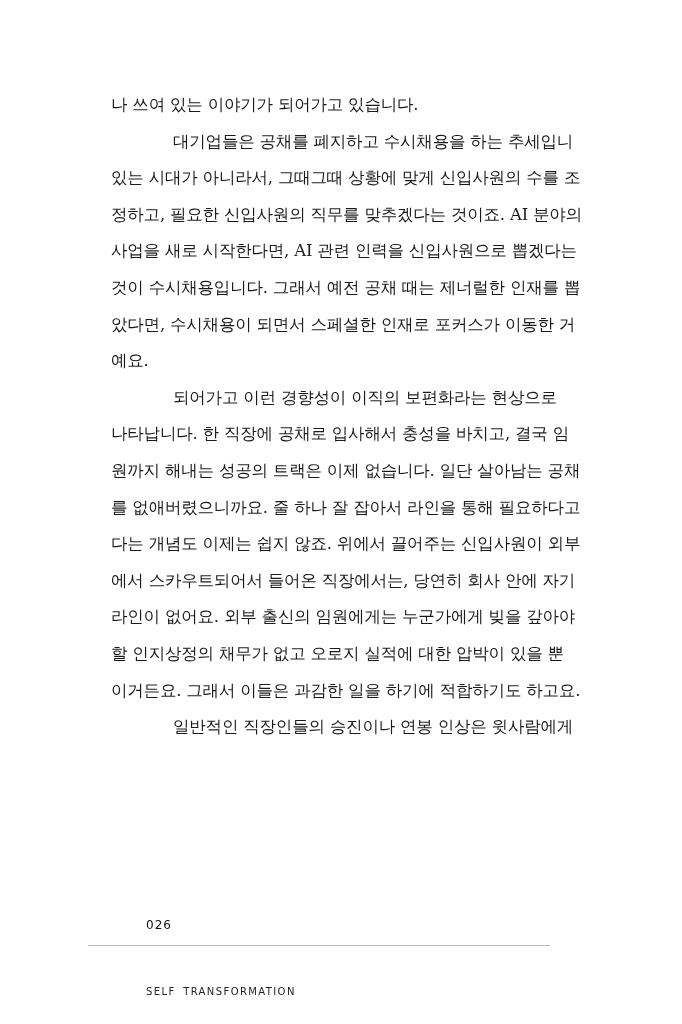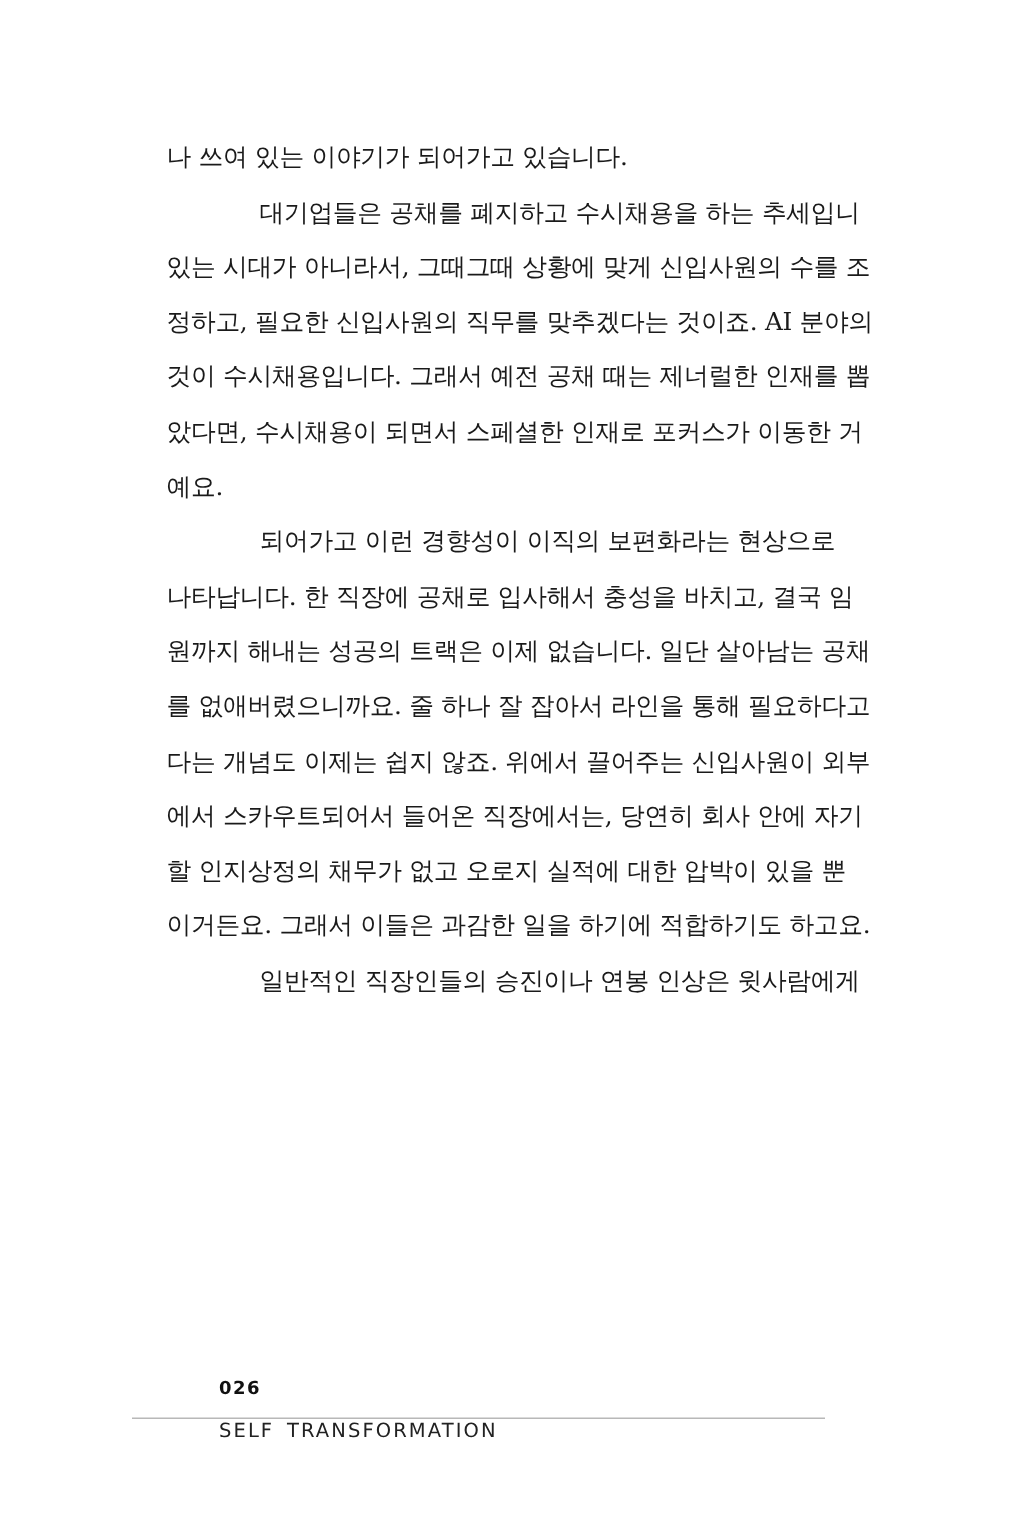--- a/index.html
+++ b/index.html
@@ -14,49 +14,51 @@
     }
     .line {
       height: 36.6px; line-height: 36.6px;
       font-size: 16.5px; white-space: nowrap;
       letter-spacing: -0.2px;
     }
     .line.indent { padding-left: 62px; }
     .page-number {
       position: absolute; left: 146px; top: 918px;
       font-family: "DejaVu Sans", "Liberation Sans", sans-serif;
-      font-weight: bold; font-size: 12px; letter-spacing: 1px; color: #111;
+      font-weight: normal; font-size: 12px; letter-spacing: 1px; color: #111;
     }
     .divider {
       position: absolute; left: 88px; top: 945px; width: 462px; height: 1px;
       background: #b8b8b8;
     }
     .running-title {
-      position: absolute; left: 146px; top: 947px;
+      position: absolute; left: 146px; top: 986px;
       font-family: "DejaVu Sans", "Liberation Sans", sans-serif;
-      font-size: 13px; letter-spacing: 1.4px; color: #222; word-spacing: 3px;
+      font-size: 10px; letter-spacing: 1.4px; color: #222; word-spacing: 3px;
     }
   </style>
 </head>
 <body>
 
 <div class="text-block">
   <div class="line">나 쓰여 있는 이야기가 되어가고 있습니다.</div>
   <div class="line indent">대기업들은 공채를 폐지하고 수시채용을 하는 추세입니</div>
   <div class="line">있는 시대가 아니라서, 그때그때 상황에 맞게 신입사원의 수를 조</div>
   <div class="line">정하고, 필요한 신입사원의 직무를 맞추겠다는 것이죠. AI 분야의</div>
+  <div class="line">사업을 새로 시작한다면, AI 관련 인력을 신입사원으로 뽑겠다는</div>
   <div class="line">것이 수시채용입니다. 그래서 예전 공채 때는 제너럴한 인재를 뽑</div>
   <div class="line">았다면, 수시채용이 되면서 스페셜한 인재로 포커스가 이동한 거</div>
   <div class="line">예요.</div>
   <div class="line indent">되어가고 이런 경향성이 이직의 보편화라는 현상으로</div>
   <div class="line">나타납니다. 한 직장에 공채로 입사해서 충성을 바치고, 결국 임</div>
   <div class="line">원까지 해내는 성공의 트랙은 이제 없습니다. 일단 살아남는 공채</div>
   <div class="line">를 없애버렸으니까요. 줄 하나 잘 잡아서 라인을 통해 필요하다고</div>
   <div class="line">다는 개념도 이제는 쉽지 않죠. 위에서 끌어주는 신입사원이 외부</div>
   <div class="line">에서 스카우트되어서 들어온 직장에서는, 당연히 회사 안에 자기</div>
+  <div class="line">라인이 없어요. 외부 출신의 임원에게는 누군가에게 빚을 갚아야</div>
   <div class="line">할 인지상정의 채무가 없고 오로지 실적에 대한 압박이 있을 뿐</div>
   <div class="line">이거든요. 그래서 이들은 과감한 일을 하기에 적합하기도 하고요.</div>
   <div class="line indent">일반적인 직장인들의 승진이나 연봉 인상은 윗사람에게</div>
 </div>
 
 <div class="page-number">026</div>
 <div class="divider"></div>
 <div class="running-title">SELF TRANSFORMATION</div>
 
 </body></html>

